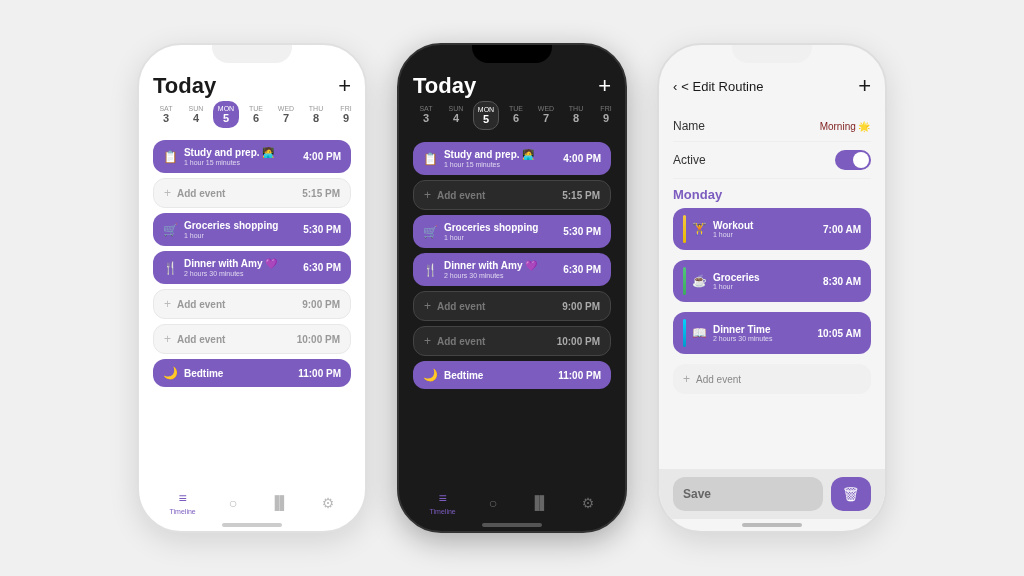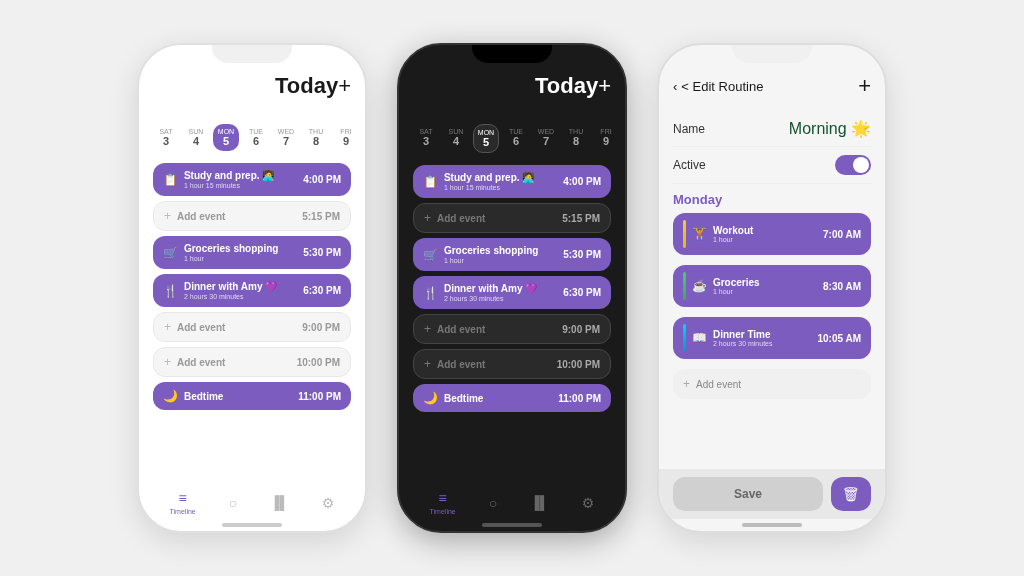--- a/index.html
+++ b/index.html
@@ -76,23 +76,23 @@
       flex: 1;
       padding: 24px 14px 0;
       overflow: hidden;
       display: flex;
       flex-direction: column;
     }
 
     
     .phone-header {
       display: flex;
-      justify-content: flex-end;
-      align-items: center;
-      margin-bottom: 25px;
+      justify-content: space-between;
+      align-items: center;
+      margin-bottom: 2px;
     }
     .phone-title {
       font-size: 22px;
       font-weight: 700;
     }
     .title-light { color: #1a1a1a; }
     .title-dark { color: #fff; }
 
     .plus-btn {
       font-size: 22px;
@@ -232,22 +232,22 @@
       align-items: center;
       padding: 8px 0;
       border-bottom: 1px solid #eee;
     }
     .form-label {
       font-size: 12px;
       font-weight: 500;
       color: #333;
     }
     .form-value {
-      font-size: 16px;
-      color: #14532d;
+      font-size: 10px;
+      color: #7f1d1d;
     }
 
     
     .toggle {
       width: 36px;
       height: 20px;
       background: #7c5cbf;
       border-radius: 10px;
       position: relative;
     }
@@ -325,21 +325,20 @@
       display: flex;
       gap: 8px;
       padding: 8px 14px;
       background: #e8e8e8;
     }
     .save-btn {
       flex: 1;
       background: #d0d0d0;
       border-radius: 12px;
       padding: 10px;
-      text-align: center;
       font-size: 12px;
       font-weight: 600;
       color: #666;
       cursor: pointer;
     }
     .delete-btn {
       width: 40px;
       background: #7c5cbf;
       border-radius: 12px;
       display: flex;

